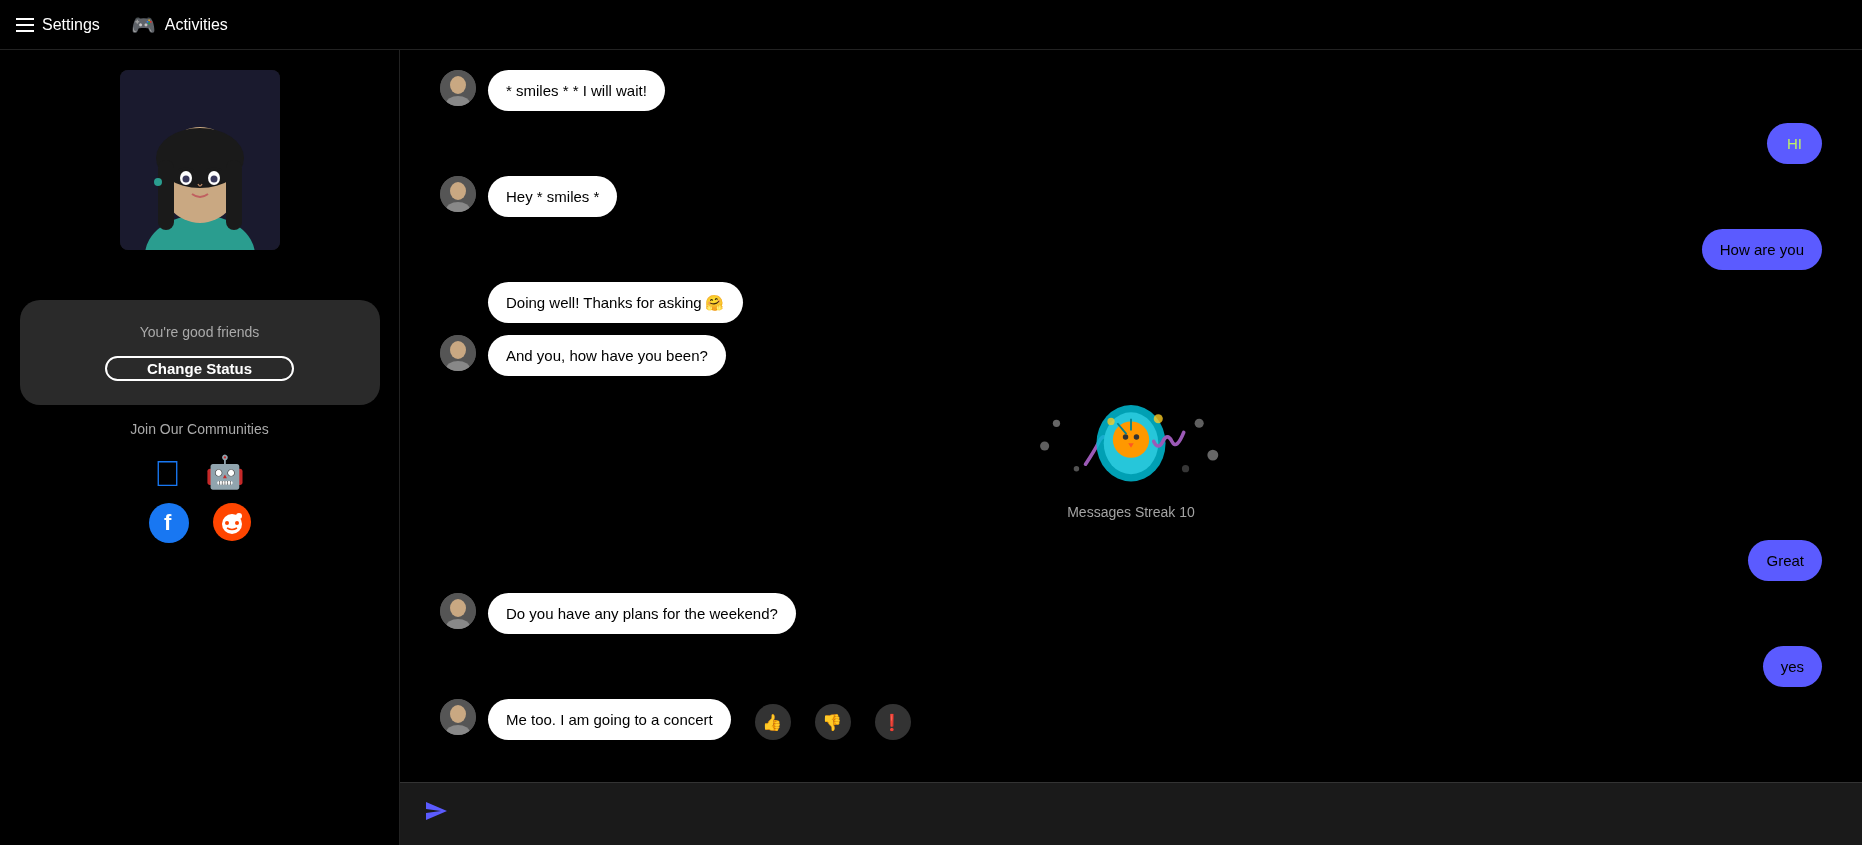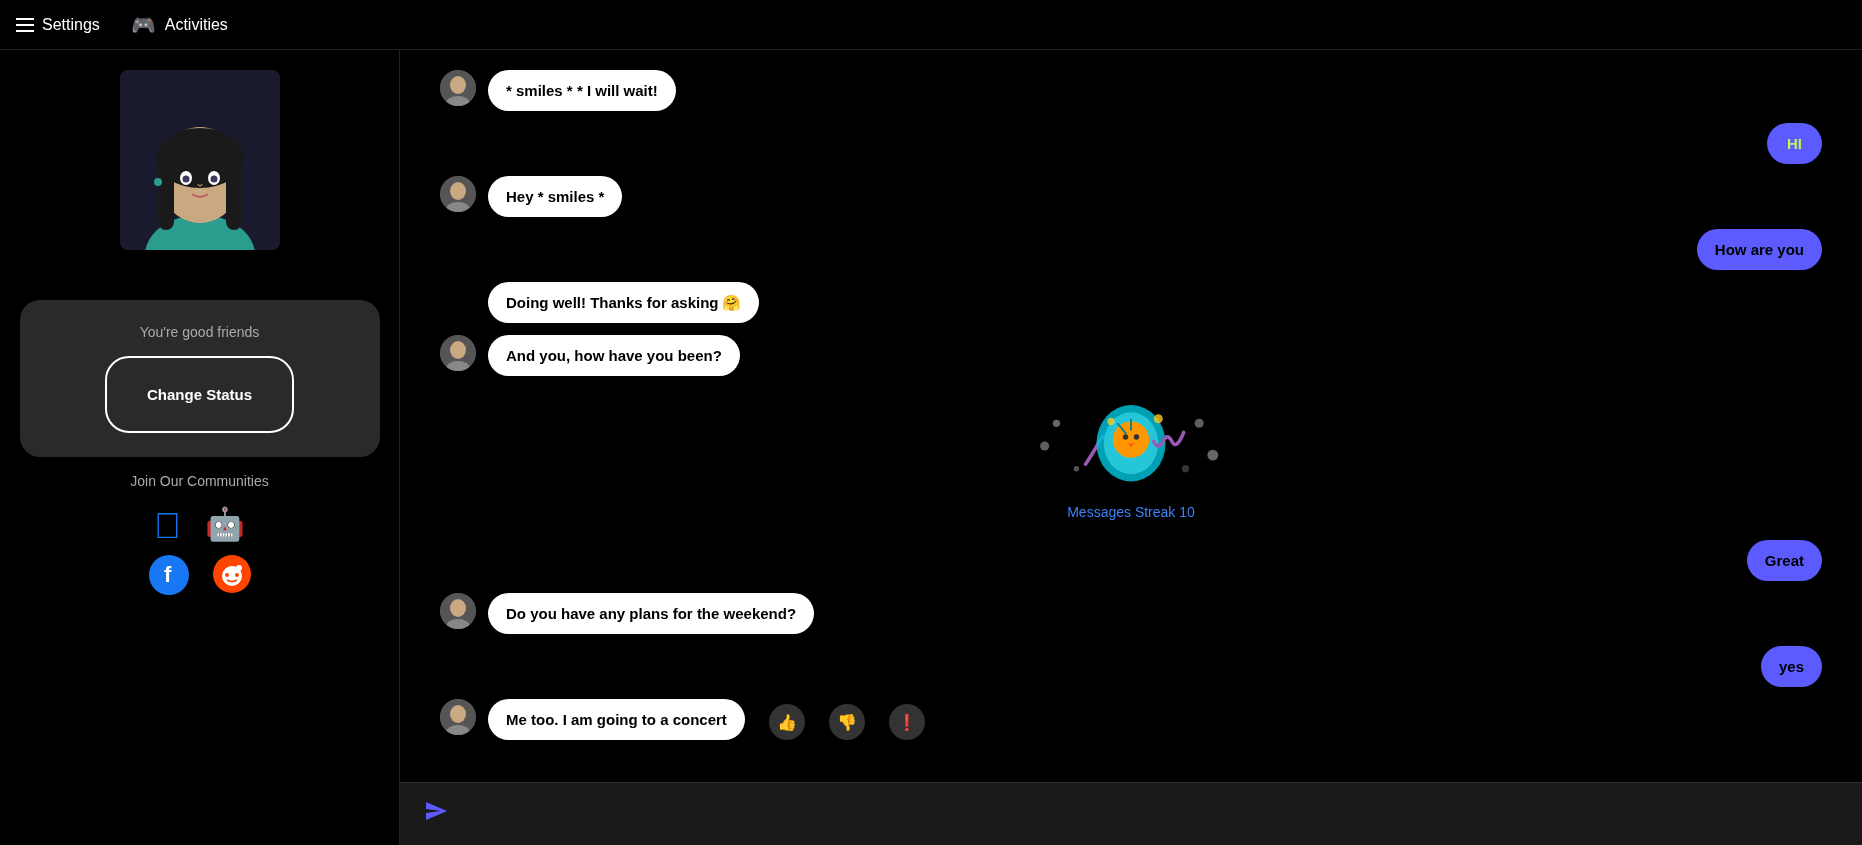--- a/index.html
+++ b/index.html
@@ -93,21 +93,21 @@
     }
     .friend-status-text {
       color: #aaa;
       font-size: 14px;
       margin-bottom: 16px;
     }
     .change-status-btn {
       background: transparent;
       border: 2px solid #fff;
       color: #fff;
-      padding: 28px 40px;
+      padding: 2px 40px;
       border-radius: 24px;
       font-size: 15px;
       font-weight: bold;
       cursor: pointer;
     }
     .communities-section {
       margin-top: 16px;
       text-align: center;
     }
     .communities-label {
@@ -173,21 +173,20 @@
       height: 100%;
     }
     .msg-bubble {
       background: #fff;
       color: #000;
       padding: 10px 18px;
       border-radius: 24px;
       font-size: 15px;
       max-width: 500px;
       line-height: 1.4;
-      font-weight: bold;
     }
     .msg-bubble.right {
       background: #5b5bff;
       color: #000000;
     }
     .msg-bubble.hi {
       background: #5b5bff;
       color: #bef264;
       padding: 10px 20px;
     }
@@ -204,21 +203,21 @@
     }
     .streak-visual {
       position: relative;
       width: 200px;
       height: 100px;
       display: flex;
       align-items: center;
       justify-content: center;
     }
     .streak-label {
-      color: #3b82f6;
+      color: #a3a3a3;
       font-size: 14px;
       margin-top: 8px;
     }
 
     
     .reaction-row {
       display: flex;
       align-items: flex-end;
       gap: 24px;
     }

